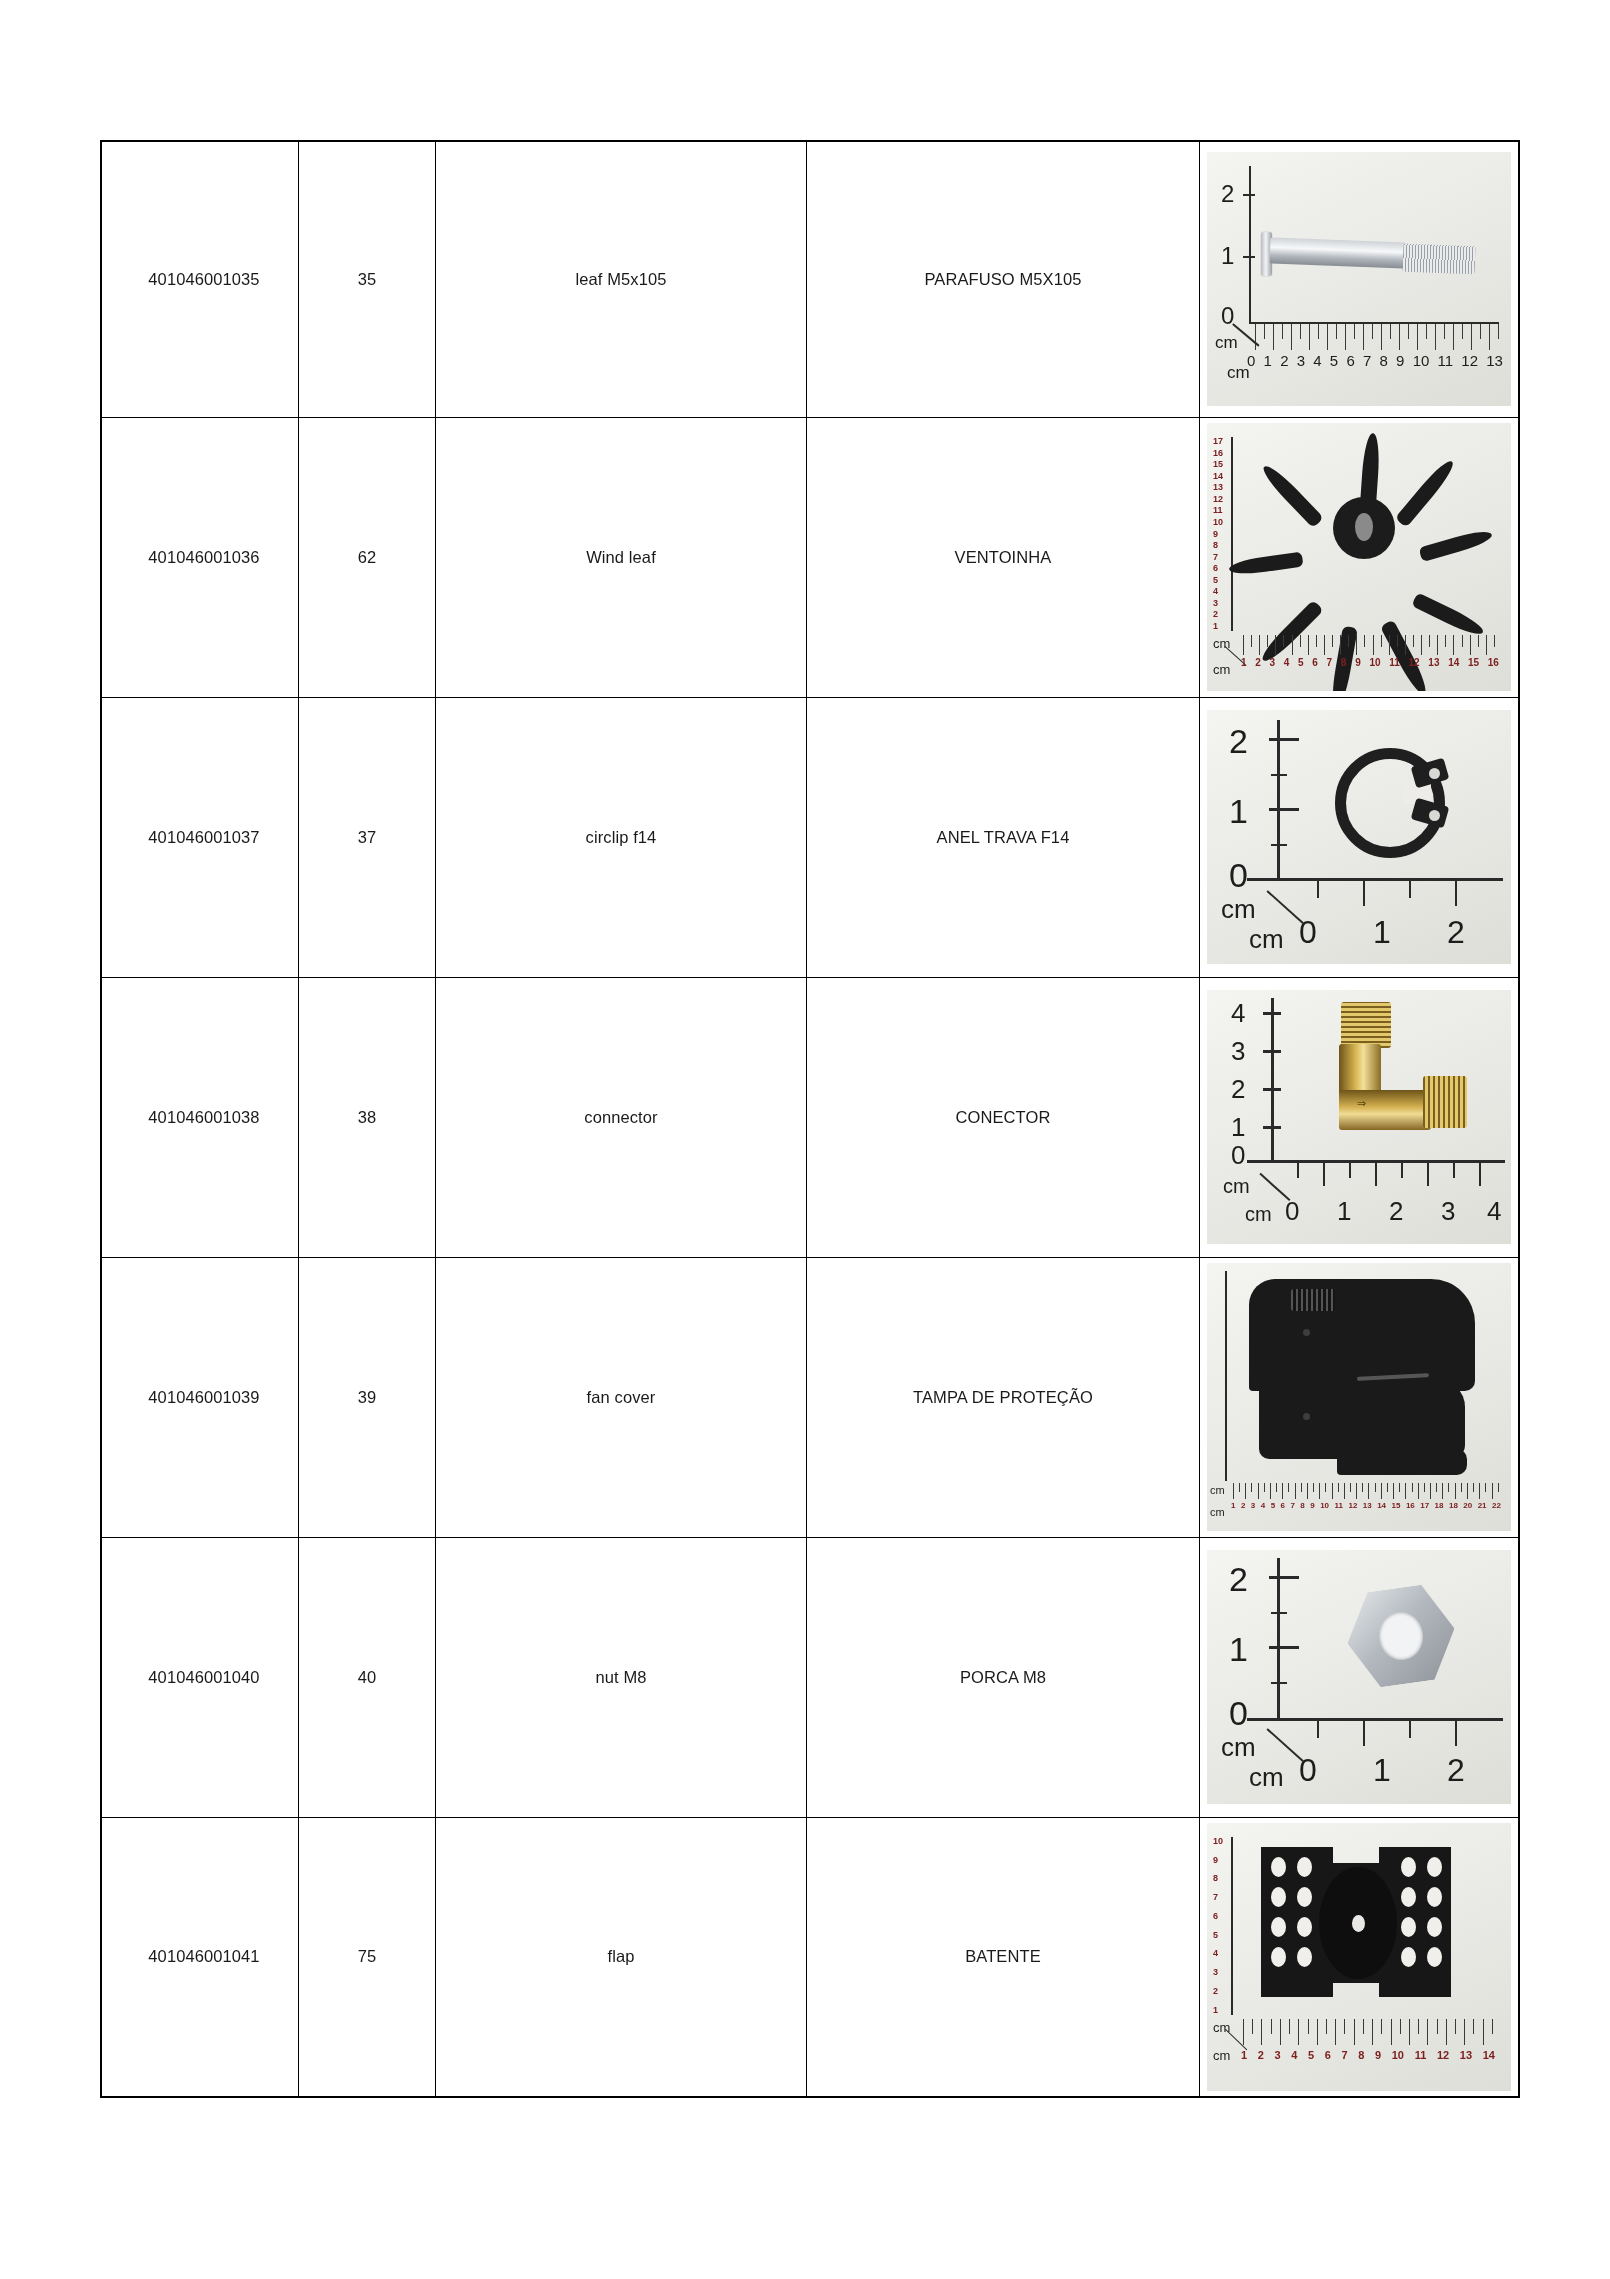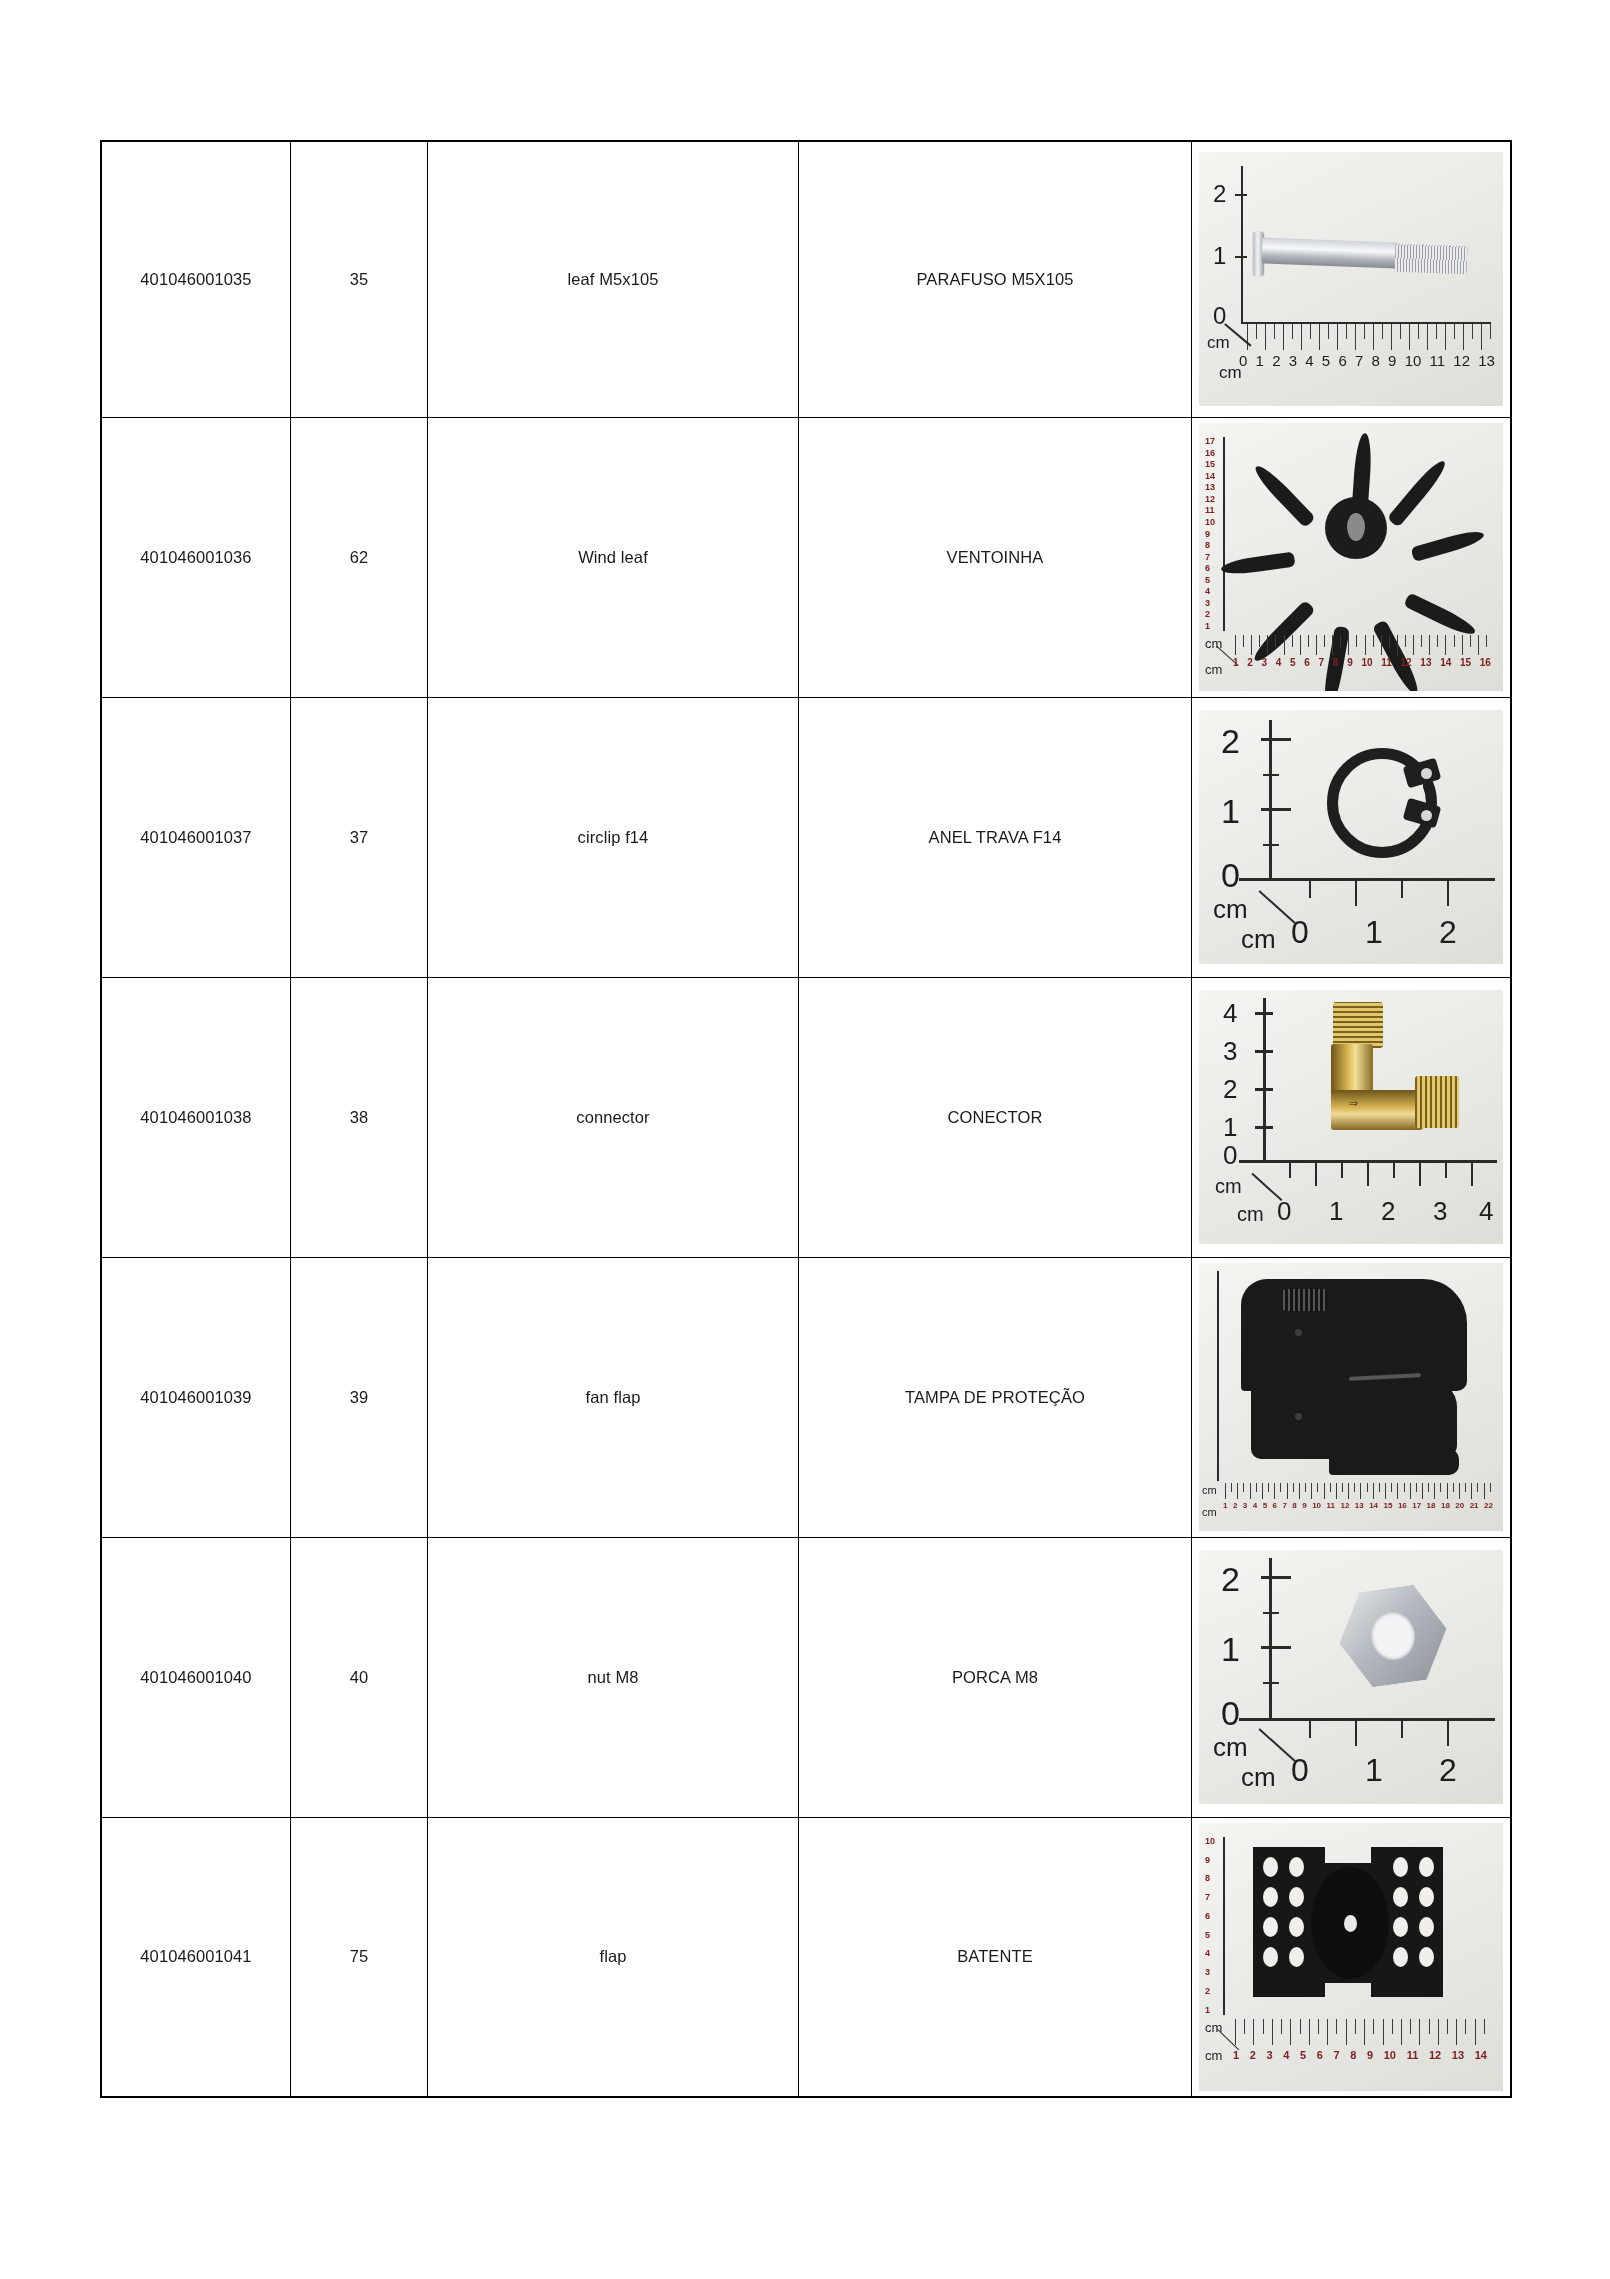--- a/index.html
+++ b/index.html
@@ -43,21 +43,21 @@
   }
   #parts-table tr.row-r { height: 280px; }
   #parts-table tr.row-r:first-child { height: 276px; }
 
   
   #parts-table {
     border: 2.5px solid #000;
   }
   #parts-table tr:first-child td { border-top: 2.5px solid #000; }
   #parts-table tr:last-child td  { border-bottom: 2.5px solid #000; }
-  #parts-table td:first-child    { border-left: 2.5px solid #000; }
+  #parts-table td:first-child    { border-left: 2.5px solid #000; padding-left: 8px; }
   #parts-table td:last-child     { border-right: 2.5px solid #000; }
 
   .c-code  { width: 188px; }
   .c-num   { width: 136px; }
   .c-en    { width: 370px; }
   .c-pt    { width: 392px; }
   .c-img   { width: 318px; padding: 0 !important; }
 
   .cell-txt {
     display: block;
@@ -551,21 +551,21 @@
       </tr>
 
       <tr class="row-r">
         <td class="c-code">
           <span class="cell-txt">401046001039</span>
         </td>
         <td class="c-num">
           <span class="cell-txt">39</span>
         </td>
         <td class="c-en">
-          <span class="cell-txt">fan flap</span>
+          <span class="cell-txt">fan cover</span>
         </td>
         <td class="c-pt">
           <span class="cell-txt">TAMPA DE PROTEÇÃO</span>
         </td>
         <td class="c-img">
           <span class="photo tall">
             <span class="ph-bg"></span>
 
             <span class="vruler red" style="left:4px;top:8px;width:12px;height:210px;"></span>
             <span class="ax-v" style="left:18px;top:8px;width:1.5px;height:210px;"></span>

